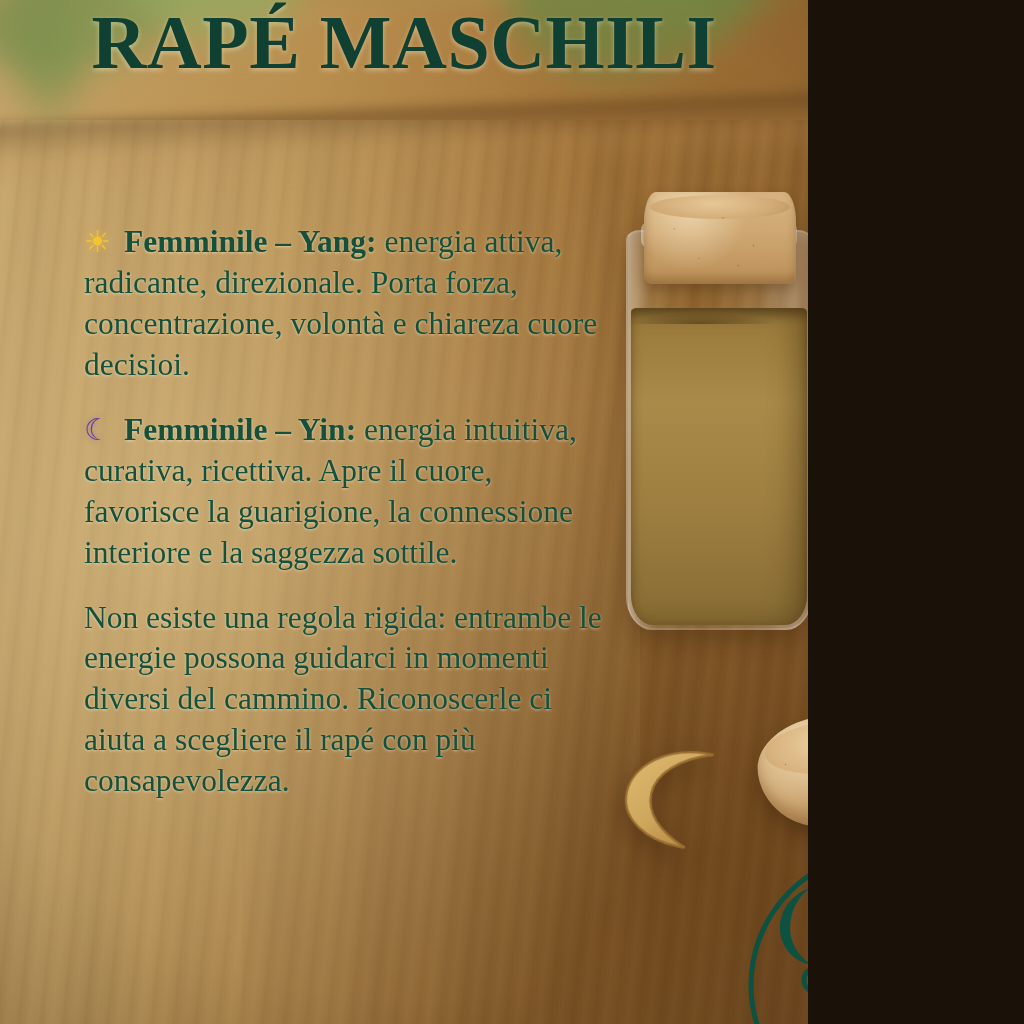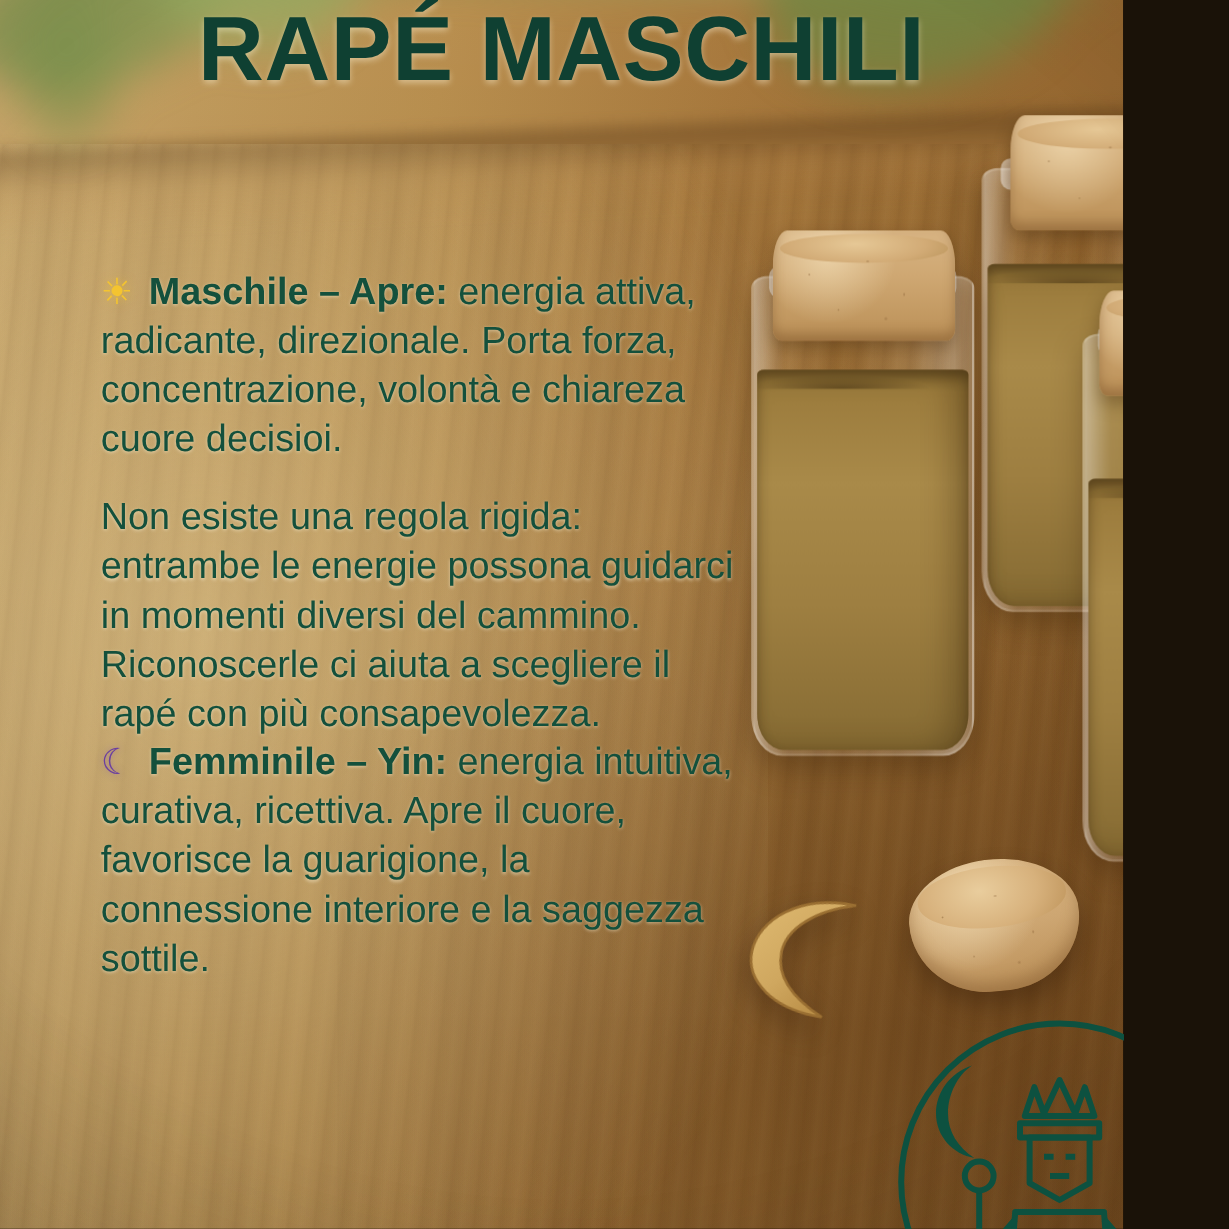--- a/index.html
+++ b/index.html
@@ -2,24 +2,24 @@
 <html><head>
 <meta charset="utf-8">
 <style>
   html, body {
     margin: 0;
     padding: 0;
     background: #1a1208;
   }
   #poster {
     position: relative;
-    width: 936px;
+    width: 808px;
     height: 1024px;
     overflow: hidden;
-    font-family: Liberation Sans, sans-serif;
+    font-family: Liberation Serif, serif;
   }
 
   
   .bg-base {
     position: absolute;
     inset: 0;
     background:
       linear-gradient(178deg, rgba(0,0,0,0.00) 0%, rgba(0,0,0,0.10) 100%),
       linear-gradient(100deg, #c9a76b 0%, #c09a5c 16%, #b98f4f 34%, #a8793d 56%, #9a6c33 74%, #8d5f2b 100%);
   }
@@ -290,29 +290,29 @@
 
   <div class="vignette"></div>
 
   <div class="headline">
     <span class="l1">RAPÉ MASCHILI</span>
   </div>
 
   <div class="copy">
 
     <p class="para">
-      <span class="bullet-icon sun-glyph">☀</span><span class="lead">Maschile – Apre:</span><span> energia attiva, radicante, direzionale. Porta forza, concentrazione, volontà e chiareza cuore decisioi.</span>
+      <span class="bullet-icon sun-glyph">☀</span><span class="lead">Femminile – Yang:</span><span> energia attiva, radicante, direzionale. Porta forza, concentrazione, volontà e chiareza cuore decisioi.</span>
+    </p>
+
+    <p class="para">
+      <span class="bullet-icon moon-glyph">☾</span><span class="lead">Femminile – Yin:</span><span> energia intuitiva, curativa, ricettiva. Apre il cuore, favorisce la guarigione, la connessione interiore e la saggezza sottile.</span>
     </p>
 
     <p class="para last">
       <span>Non esiste una regola rigida: entrambe le energie possona guidarci in momenti diversi del cammino. Riconoscerle ci aiuta a scegliere il rapé con più consapevolezza.</span>
-    </p>
-
-    <p class="para">
-      <span class="bullet-icon moon-glyph">☾</span><span class="lead">Femminile – Yin:</span><span> energia intuitiva, curativa, ricettiva. Apre il cuore, favorisce la guarigione, la connessione interiore e la saggezza sottile.</span>
     </p>
 
   </div>
 
   <svg class="logo" viewBox="0 0 282 282">
     <g fill="none" stroke="#0d5140" stroke-width="5">
       <circle cx="141" cy="141" r="132"></circle>
     </g>
 
     <g fill="#0d5140">

